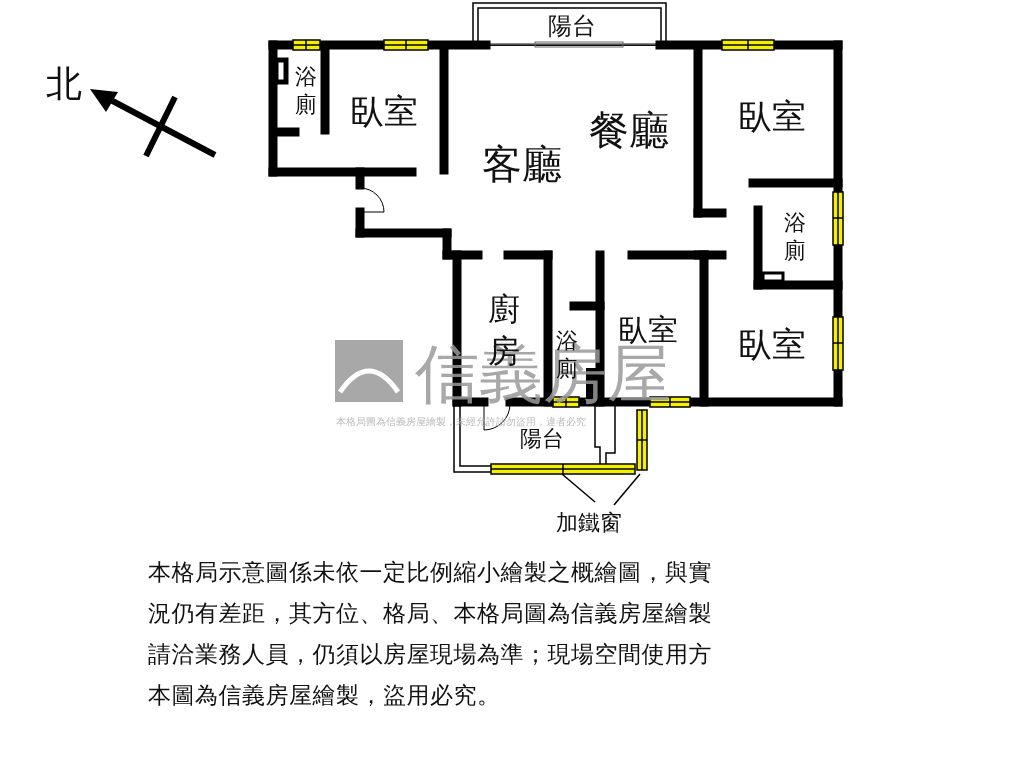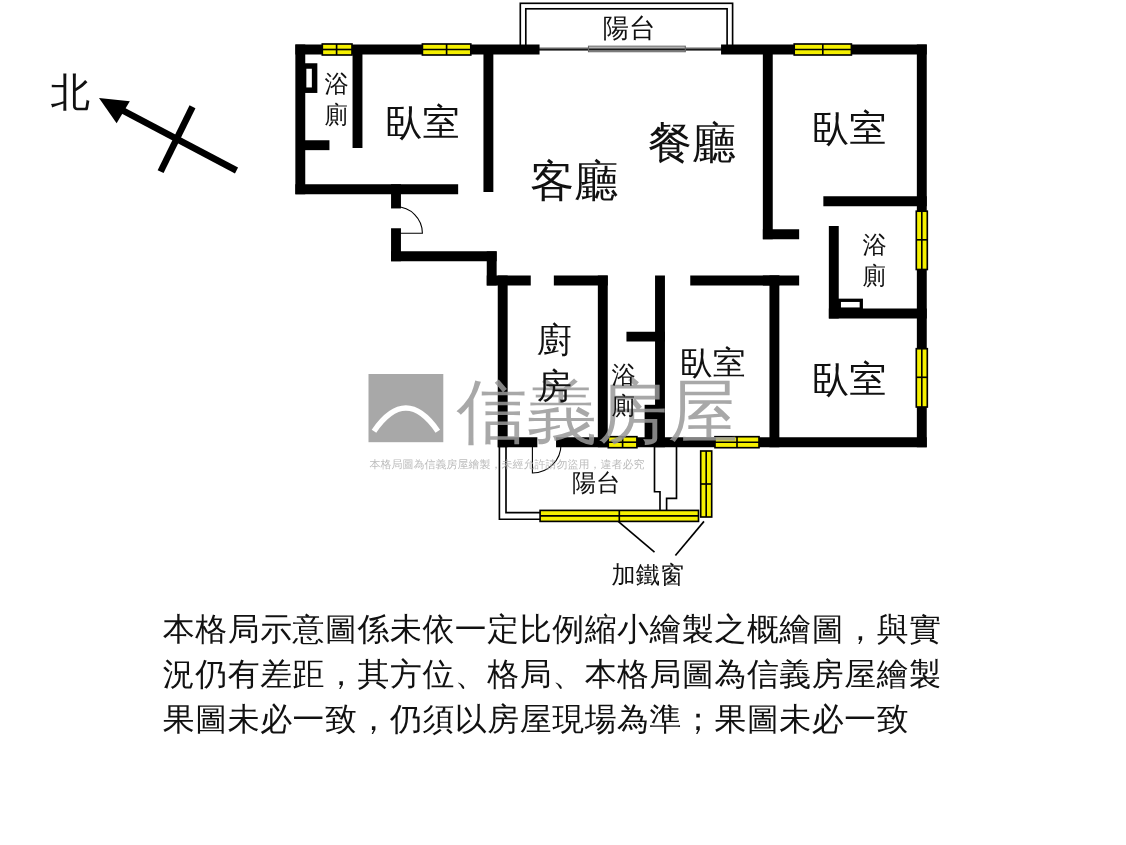--- a/index.html
+++ b/index.html
@@ -1,21 +1,21 @@
 <!DOCTYPE html>
 <html><head>
 <meta charset="utf-8">
 <style>
   html, body { margin:0; padding:0; background:#ffffff; }
   body { width:1024px; height:768px; position:relative; overflow:hidden; font-family:"DejaVu Serif", serif; }
   #plan { position:absolute; left:0; top:0; width:1024px; height:768px; }
   .room-label { font-family:"DejaVu Serif", serif; fill:#111; }
   .wm-text { font-family:"DejaVu Sans", sans-serif; fill:#9a9a9a; }
   .wm-sub { font-family:"DejaVu Sans", sans-serif; fill:#b0b0b0; }
-  #notice { position:absolute; left:148px; top:552px; width:840px; font-family:"DejaVu Serif", serif; font-size:29px; line-height:41px; color:#111; letter-spacing:0.5px; }
+  #notice { position:absolute; left:148px; top:552px; width:840px; font-family:"DejaVu Serif", serif; font-size:23px; line-height:41px; color:#111; letter-spacing:0.5px; }
   #notice div { white-space:nowrap; }
 </style>
 </head>
 <body>
 
 <svg id="plan" viewBox="0 0 1024 768" xmlns="http://www.w3.org/2000/svg">
 
   <g>
     <line x1="215" y1="155" x2="105" y2="97" stroke="#000" stroke-width="6"></line>
     <polygon points="90,89 118,92 106,112" fill="#000"></polygon>
@@ -137,14 +137,15 @@
   <text class="room-label" x="556" y="376" font-size="22">廁</text>
   <text class="room-label" x="618" y="340" font-size="30">臥室</text>
   <text class="room-label" x="738" y="356" font-size="34">臥室</text>
   <text class="room-label" x="520" y="446" font-size="22">陽台</text>
   <text class="room-label" x="556" y="530" font-size="22">加鐵窗</text>
 </svg>
 
 <div id="notice">
   <div>本格局示意圖係未依一定比例縮小繪製之概繪圖，與實</div>
   <div>況仍有差距，其方位、格局、本格局圖為信義房屋繪製</div>
-  <div>果圖未必一致，仍須以房屋現場為準；果圖未必一致</div>
+  <div>請洽業務人員，仍須以房屋現場為準；現場空間使用方</div>
+  <div>本圖為信義房屋繪製，盜用必究。</div>
 </div>
 
 </body></html>

